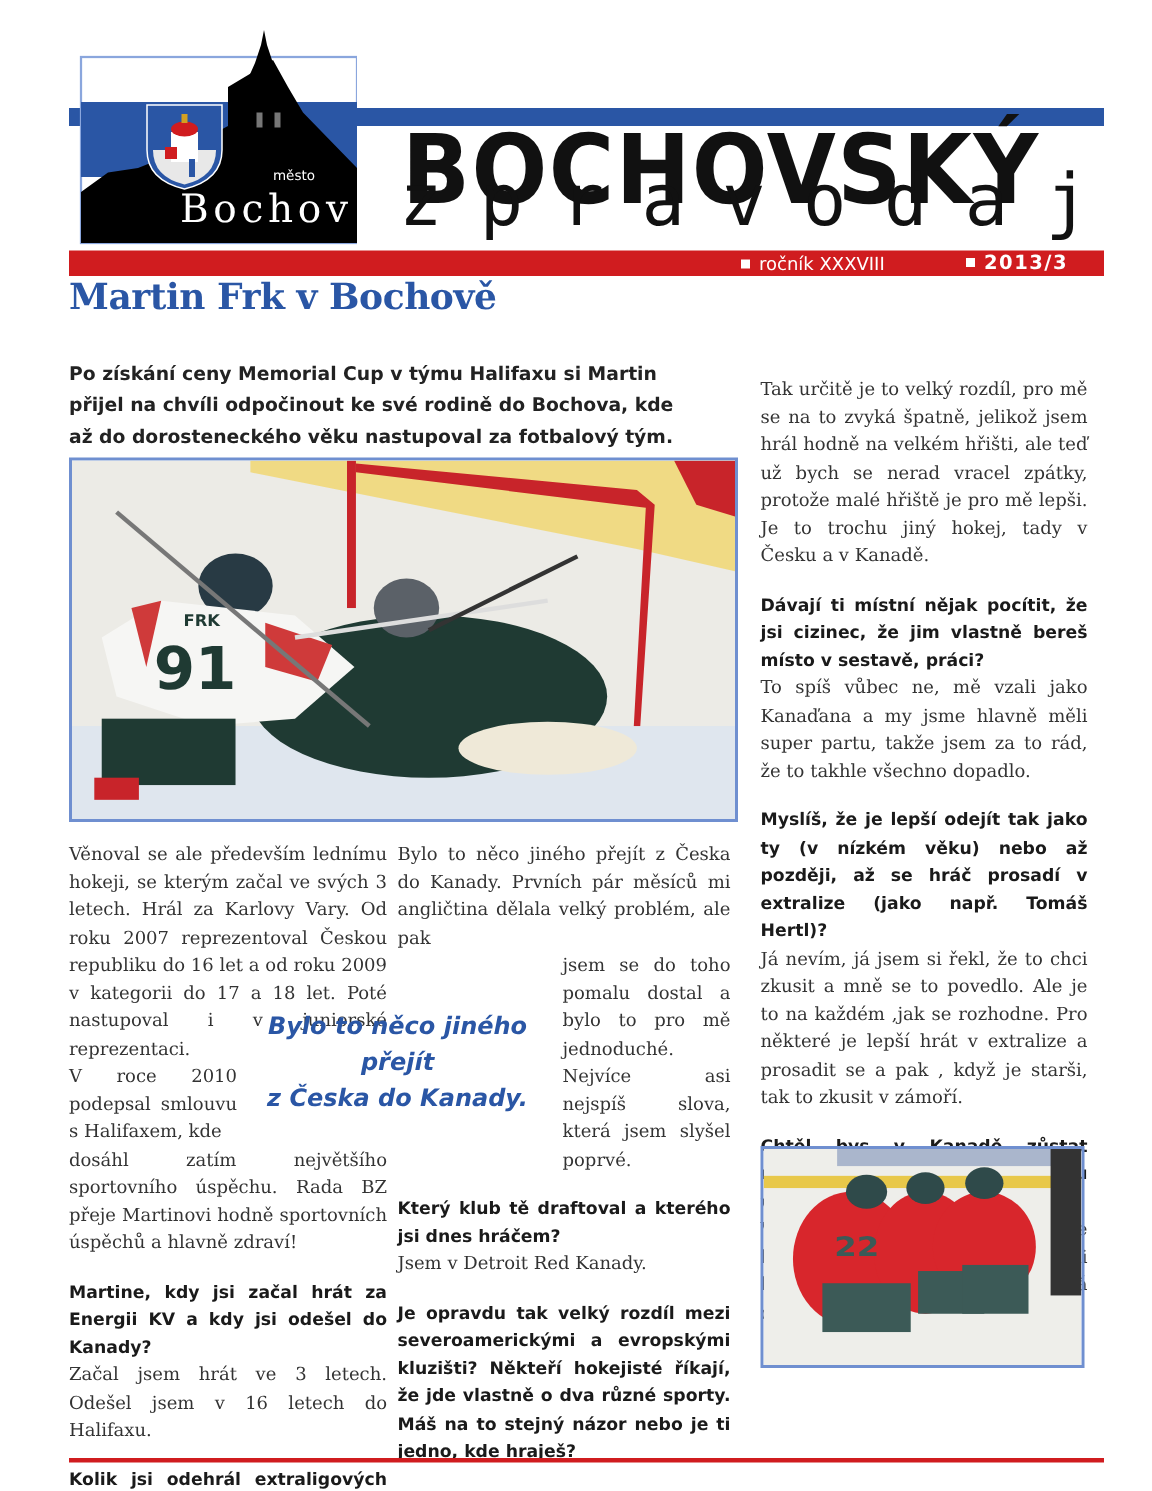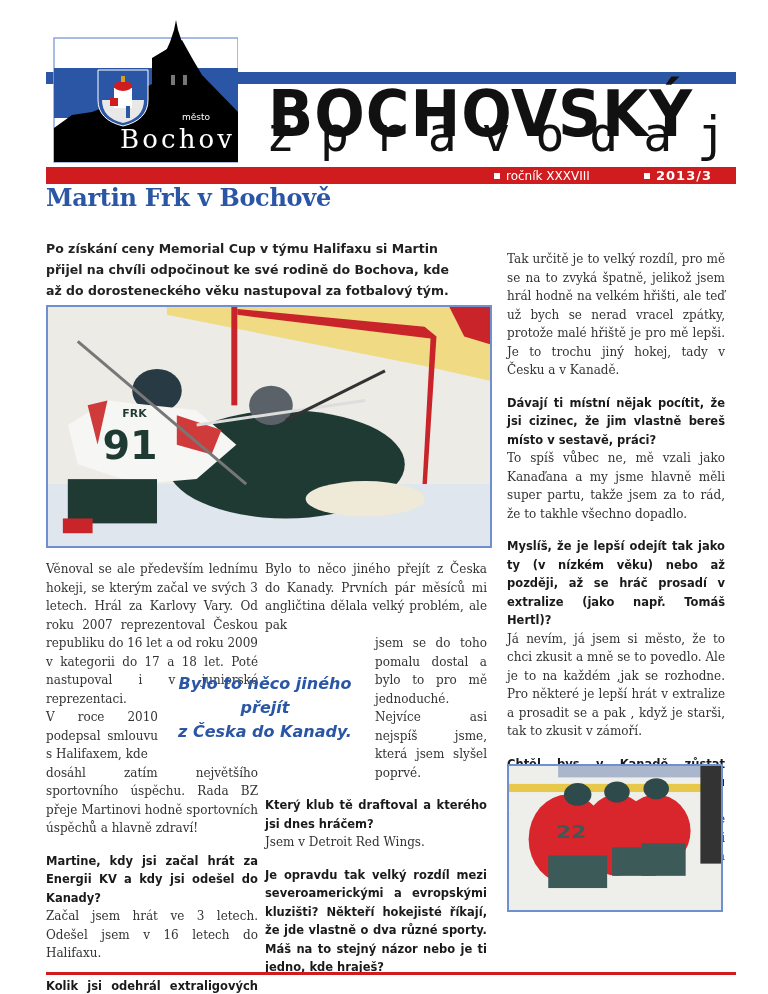--- a/index.html
+++ b/index.html
@@ -107,44 +107,44 @@
   </svg>
 </div>
 
 <div class="col col-right">
   <p>Tak určitě je to velký rozdíl, pro mě se na to zvyká špatně, jelikož jsem hrál hodně na velkém hřišti, ale teď už bych se nerad vracel zpátky, protože malé hřiště je pro mě lepši. Je to trochu jiný hokej, tady v Česku a v Kanadě.</p>
   <div class="gap"></div>
   <p class="q">Dávají ti místní nějak pocítit, že jsi cizinec, že jim vlastně bereš místo v sestavě, práci?</p>
   <p>To spíš vůbec ne, mě vzali jako Kanaďana a my jsme hlavně měli super partu, takže jsem za to rád, že to takhle všechno dopadlo.</p>
   <div class="gap"></div>
   <p class="q">Myslíš, že je lepší odejít tak jako ty (v nízkém věku) nebo až později, až se hráč prosadí v extralize (jako např. Tomáš Hertl)?</p>
-  <p>Já nevím, já jsem si město, že to chci zkusit a mně se to povedlo. Ale je to na každém ,jak se rozhodne. Pro některé je lepší hrát v extralize a prosadit se a pak , když je starši, tak to zkusit v zámoří.</p>
+  <p>Já nevím, já jsem si řekl, že to chci zkusit a mně se to povedlo. Ale je to na každém ,jak se rozhodne. Pro některé je lepší hrát v extralize a prosadit se a pak , když je starši, tak to zkusit v zámoří.</p>
   <div class="gap"></div>
   <p class="q">Chtěl bys v Kanadě zůstat natrvalo nebo se chceš jednou vrátit domů?</p>
   <p>V Kanadě mám přítelkyni, takže bych tam rád zůstal s ní. Více se mi líbí život tam, ale to je ještě dlouhá doba na rozhodnutí, kde budu žít.</p>
 </div>
 
 <div class="col col-left">
   <p>Věnoval se ale především lednímu hokeji, se kterým začal ve svých 3 letech. Hrál za Karlovy Vary. Od roku 2007 reprezentoval Českou republiku do 16 let a od roku 2009 v kategorii do 17 a 18 let. Poté nastupoval i v juniorské reprezentaci.</p>
   <p style="width:112px; text-align:justify;">V roce 2010 podepsal smlouvu s Halifaxem, kde</p>
   <p>dosáhl zatím největšího sportovního úspěchu. Rada BZ přeje Martinovi hodně sportovních úspěchů a hlavně zdraví!</p>
   <div class="gap"></div>
   <p class="q">Martine, kdy jsi začal hrát za Energii KV a kdy jsi odešel do Kanady?</p>
   <p>Začal jsem hrát ve 3 letech. Odešel jsem v 16 letech do Halifaxu.</p>
   <div class="gap"></div>
   <p class="q">Kolik jsi odehrál extraligových zápasů?</p>
 
 </div>
 
 <div class="col col-mid">
   <p>Bylo to něco jiného přejít z Česka do Kanady. Prvních pár měsíců mi angličtina dělala velký problém, ale pak</p>
-  <p style="margin-left:110px; text-align:justify;">jsem se do toho pomalu dostal a bylo to pro mě jednoduché. Nejvíce asi nejspíš jsme, která jsem slyšel poprvé.</p>
+  <p style="margin-left:110px; text-align:justify;">jsem se do toho pomalu dostal a bylo to pro mě jednoduché. Nejvíce asi nejspíš slova, která jsem slyšel poprvé.</p>
   <div class="gap"></div>
   <p class="q">Který klub tě draftoval a kterého jsi dnes hráčem?</p>
-  <p>Jsem v Detroit Red Wings.</p>
+  <p>Jsem v Detroit Red Kanady.</p>
   <div class="gap"></div>
   <p class="q">Je opravdu tak velký rozdíl mezi severoamerickými a evropskými kluzišti? Někteří hokejisté říkají, že jde vlastně o dva různé sporty. Máš na to stejný názor nebo je ti jedno, kde hraješ?</p>
 </div>
 
 <div class="pull">
   <div>Bylo to něco jiného přejít</div>
   <div>z Česka do Kanady.</div>
 </div>
 
 <div class="photo photo-small">

